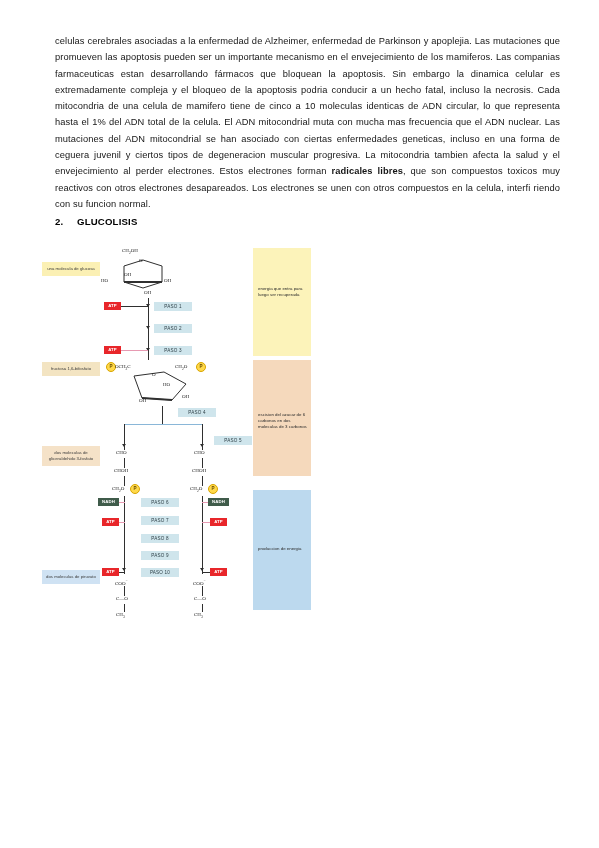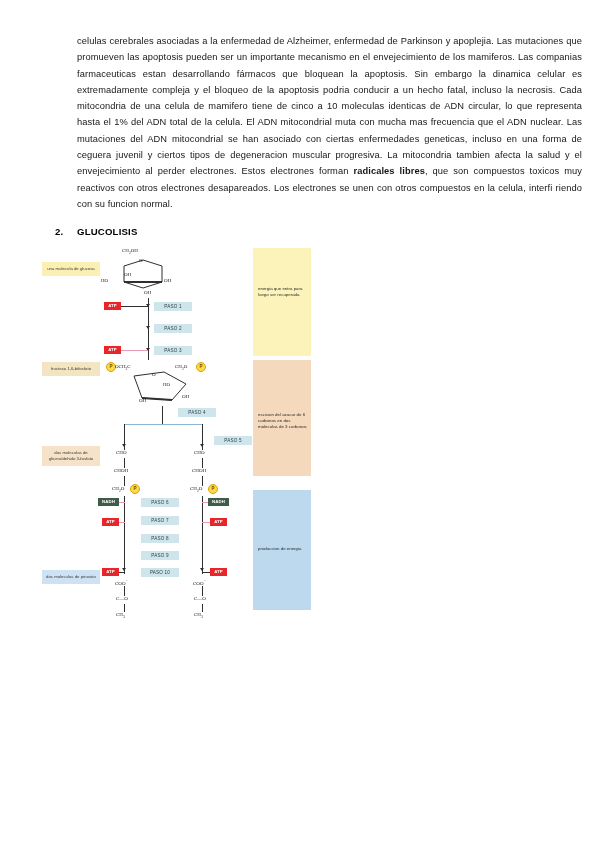--- a/index.html
+++ b/index.html
@@ -7,26 +7,26 @@
     width:599px;height:848px;background:#ffffff;
     font-family:"Liberation Sans",sans-serif;
     color:#1a1a1a;overflow:hidden;position:relative;
   }
   .page{position:relative;width:599px;height:848px;}
 
   
   .prose{
     position:absolute;left:55px;top:33px;width:505px;
     font-size:9.3px;line-height:16.3px;text-align:justify;
-    color:#161616;letter-spacing:.01em;margin-left:22px;
+    color:#161616;letter-spacing:.01em;
   }
   .prose b{font-weight:700;}
 
   .heading{
-    position:absolute;left:55px;top:226px;
+    position:absolute;left:55px;top:216px;
     font-size:9.6px;font-weight:700;letter-spacing:.02em;color:#000;
   }
   .heading .num{display:inline-block;width:22px;}
 
   
   .diagram{position:absolute;left:38px;top:246px;width:250px;height:368px;}
 
   
   .panel{position:absolute;left:215px;width:58px;
     font-size:4.4px;line-height:6.2px;color:#2a2a2a;

